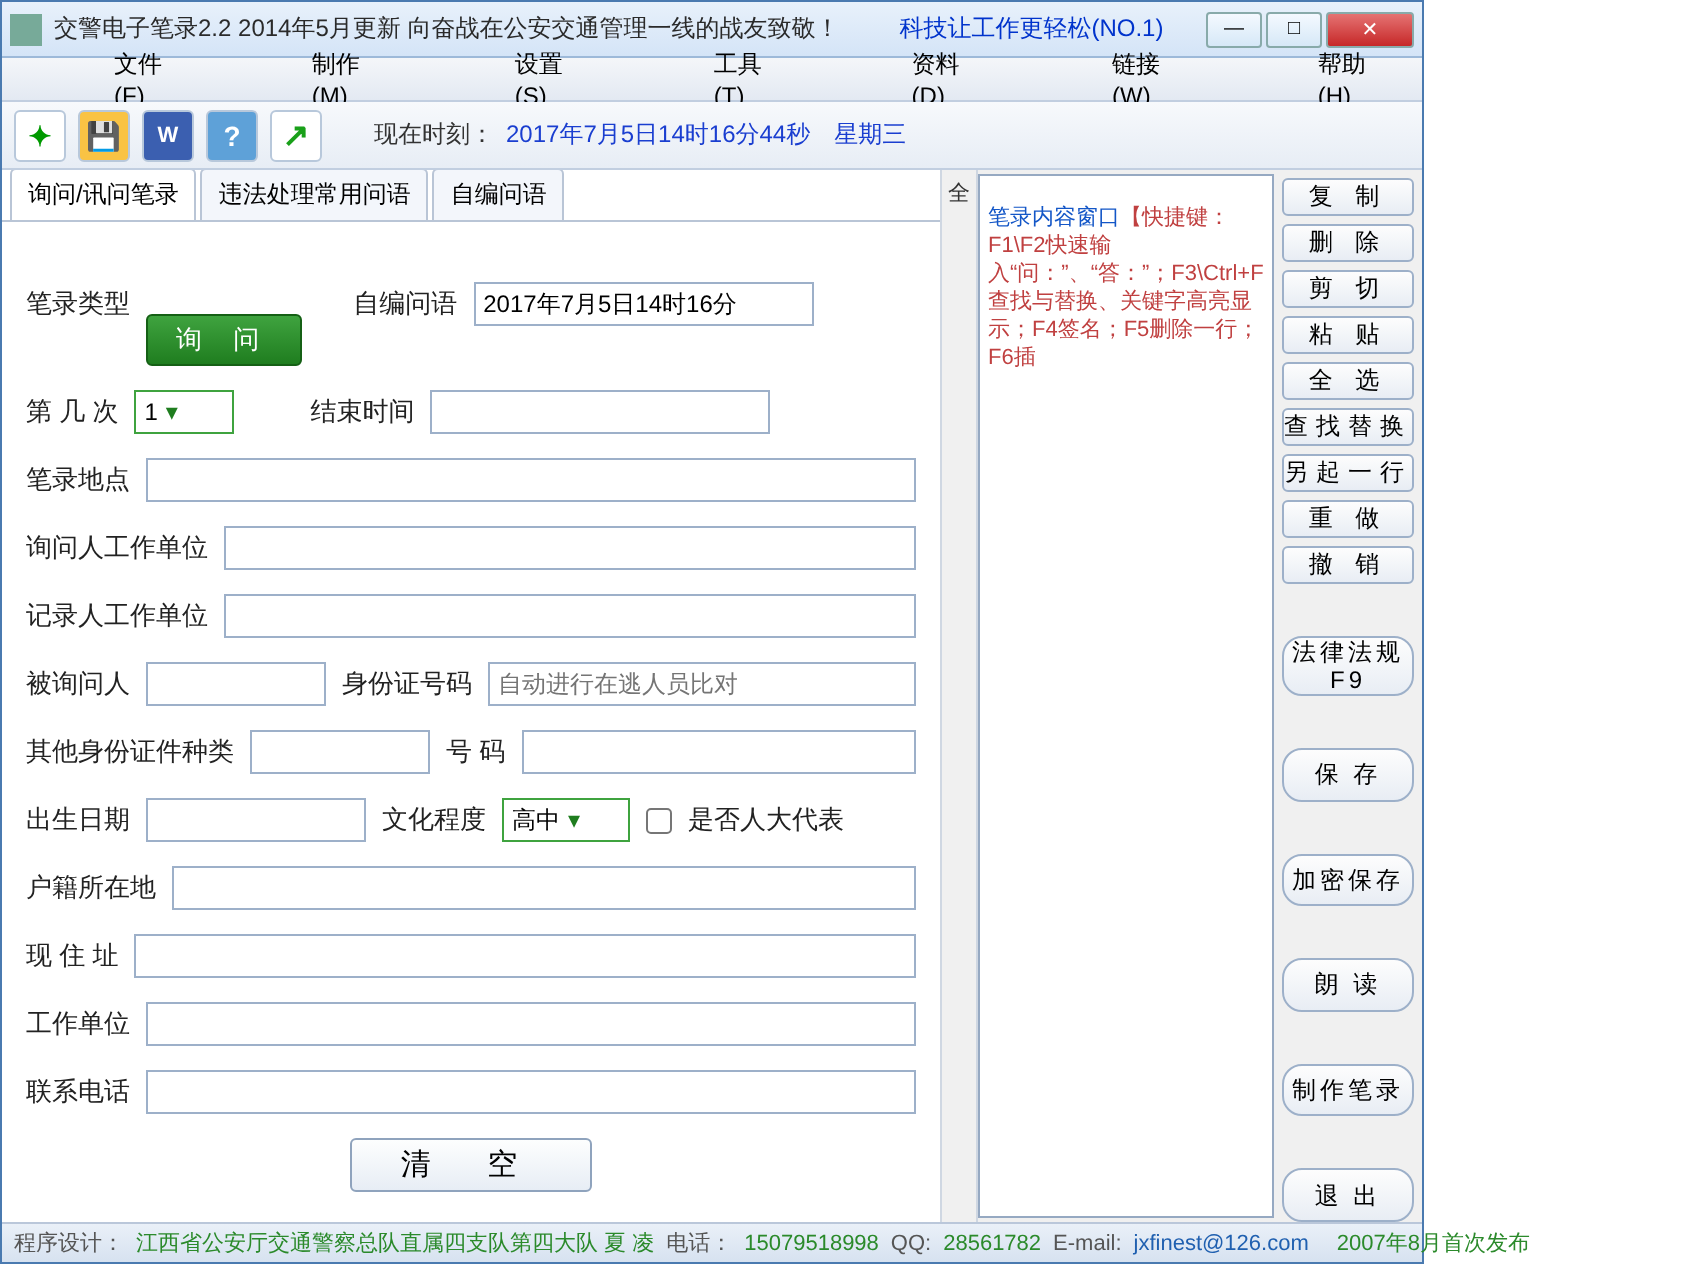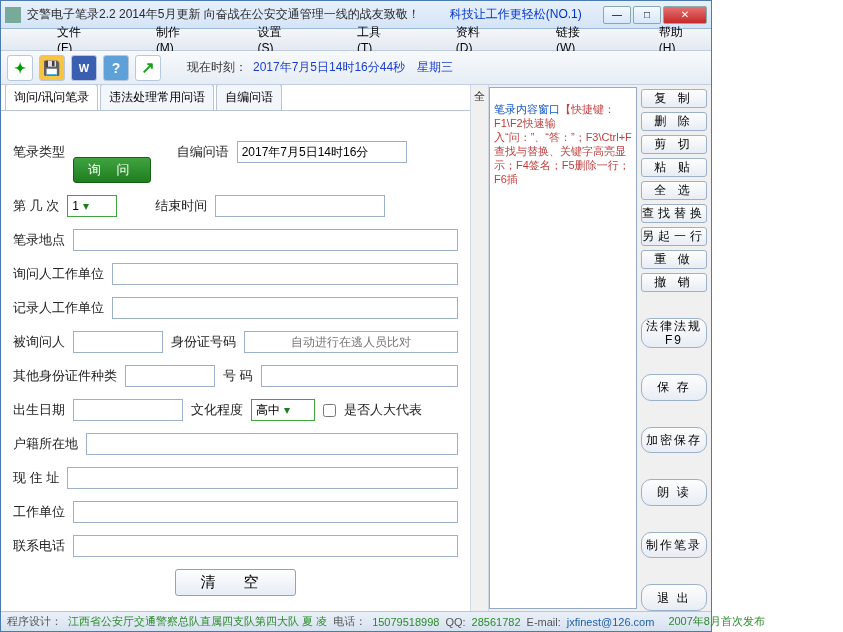--- a/index.html
+++ b/index.html
@@ -30,21 +30,21 @@
 .tab { padding:4px 8px; border:1px solid #b9c5d6; border-bottom:none; background:#f3f6fb; margin-right:2px; border-radius:3px 3px 0 0; cursor:pointer;}
 .tab.active { background:#fff; font-weight:500; }
 .form { flex:1; padding:10px 12px; font-size:13px; overflow:auto; }
 .row { display:flex; align-items:center; margin-bottom:12px; gap:8px; }
 .lbl { color:#222; white-space:nowrap; }
 .green-badge { background:linear-gradient(#3fa33f,#1f7d1f); color:#fff; padding:3px 14px; border-radius:3px; border:1px solid #156015; letter-spacing:6px;margin-top:36px;}
 .inp { border:1px solid #9db0c9; height:22px; padding:0 4px; font-size:12px; background:#fff; }
 .sel-arrow { border:1px solid #3fa33f; background:#fff; display:inline-flex; align-items:center; padding:0 4px; height:22px; font-size:12px;}
 .sel-arrow::after { content:"▾"; color:#1f7d1f; margin-left:4px;}
 .chk { width:13px; height:13px; }
-.placeholder { color:#999;text-align:center; }
+.placeholder { color:#999; }
 .clear-btn { margin: 10px auto 0; display:block; padding:3px 24px; border:1px solid #8fa3bd; background:linear-gradient(#fdfefe,#e7edf5); border-radius:3px; font-size:15px; letter-spacing:12px; cursor:pointer;}
 .mid-gutter { width:18px; background:#f0f0f0; border-right:1px solid #cfd7e2; display:flex; flex-direction:column; align-items:center; padding-top:4px;}
 .mid-gutter .g { font-size:11px; color:#333;}
 .right-pane { flex:1; display:flex; }
 .note-area { flex:1; background:#fff; border:1px solid #96a9c2; margin:2px 4px 2px 0; position:relative;}
 .note-hint { position:absolute; top:12px; left:0; right:0; padding:2px 4px; font-size:11px; line-height:14px; }
 .hint-a { color:#1356c7; }
 .hint-b { color:#c04040; }
 .side-btns { width:70px; padding:4px 4px 0 0; display:flex; flex-direction:column; gap:4px; }
 .sbtn { height:24px; border:1px solid #9db0c9; background:linear-gradient(#fdfdfd,#e8edf4); font-size:12px; border-radius:3px; cursor:pointer; letter-spacing:4px; display:flex; align-items:center; justify-content:center;}

